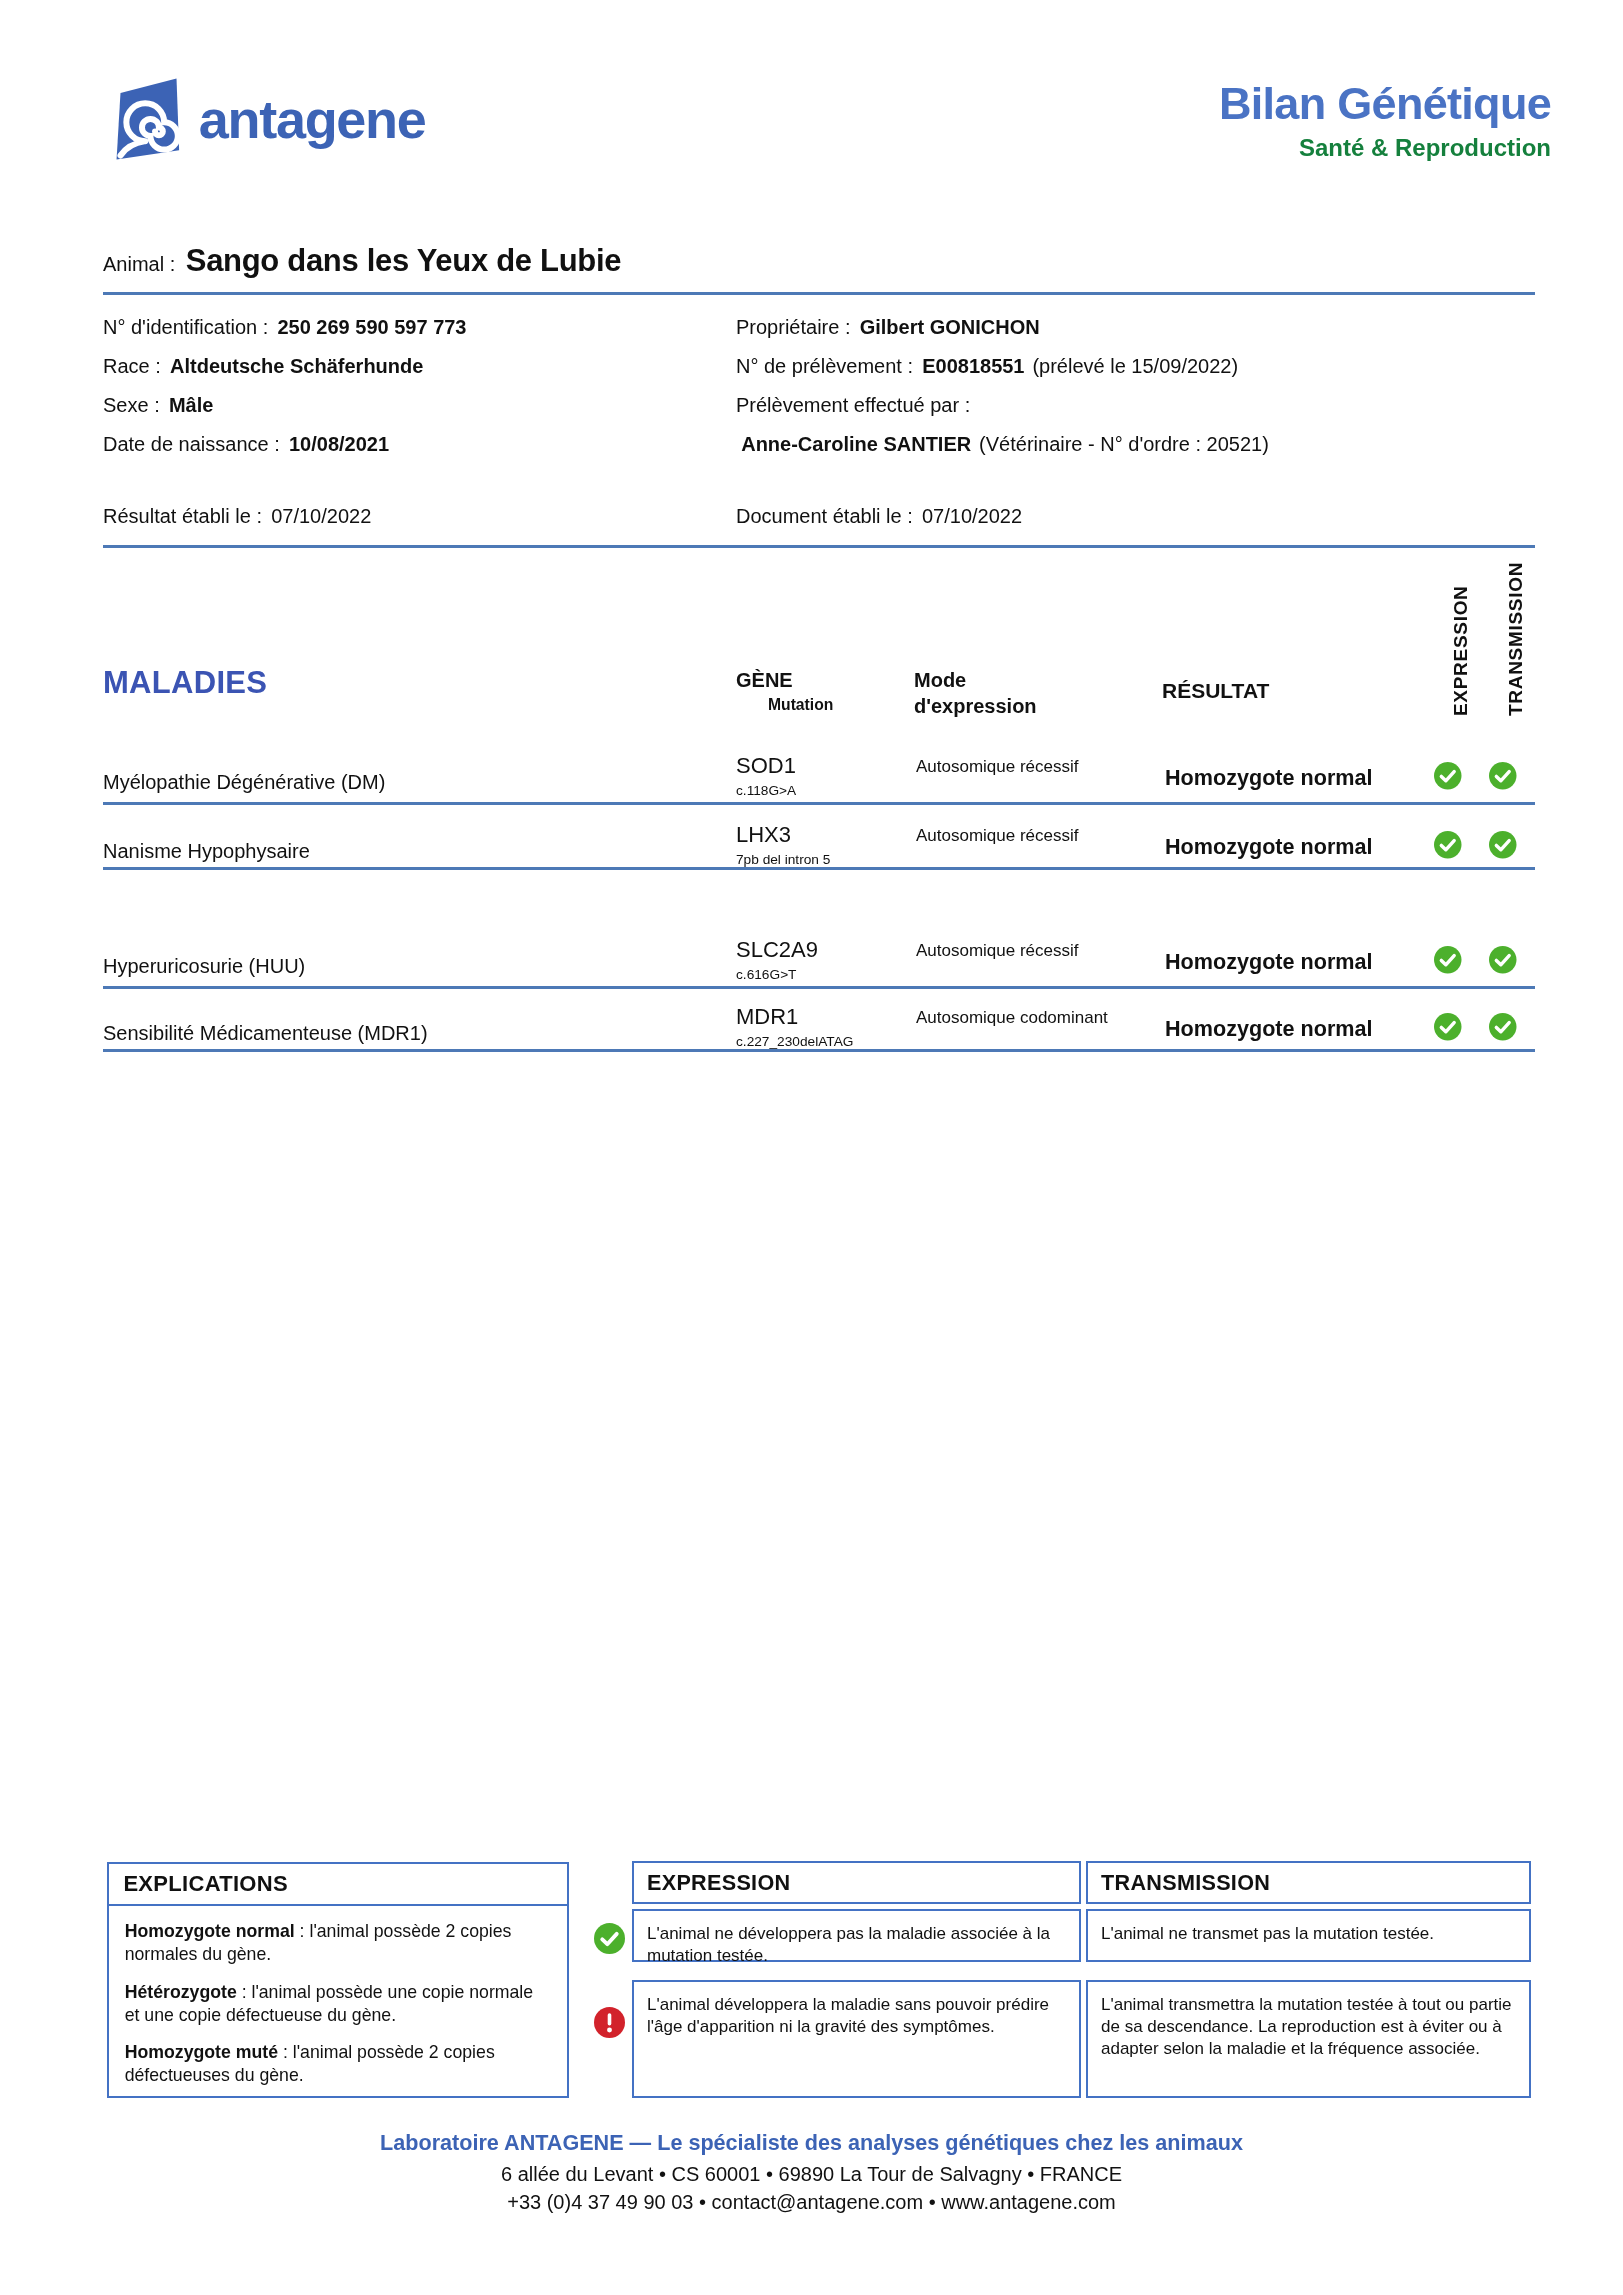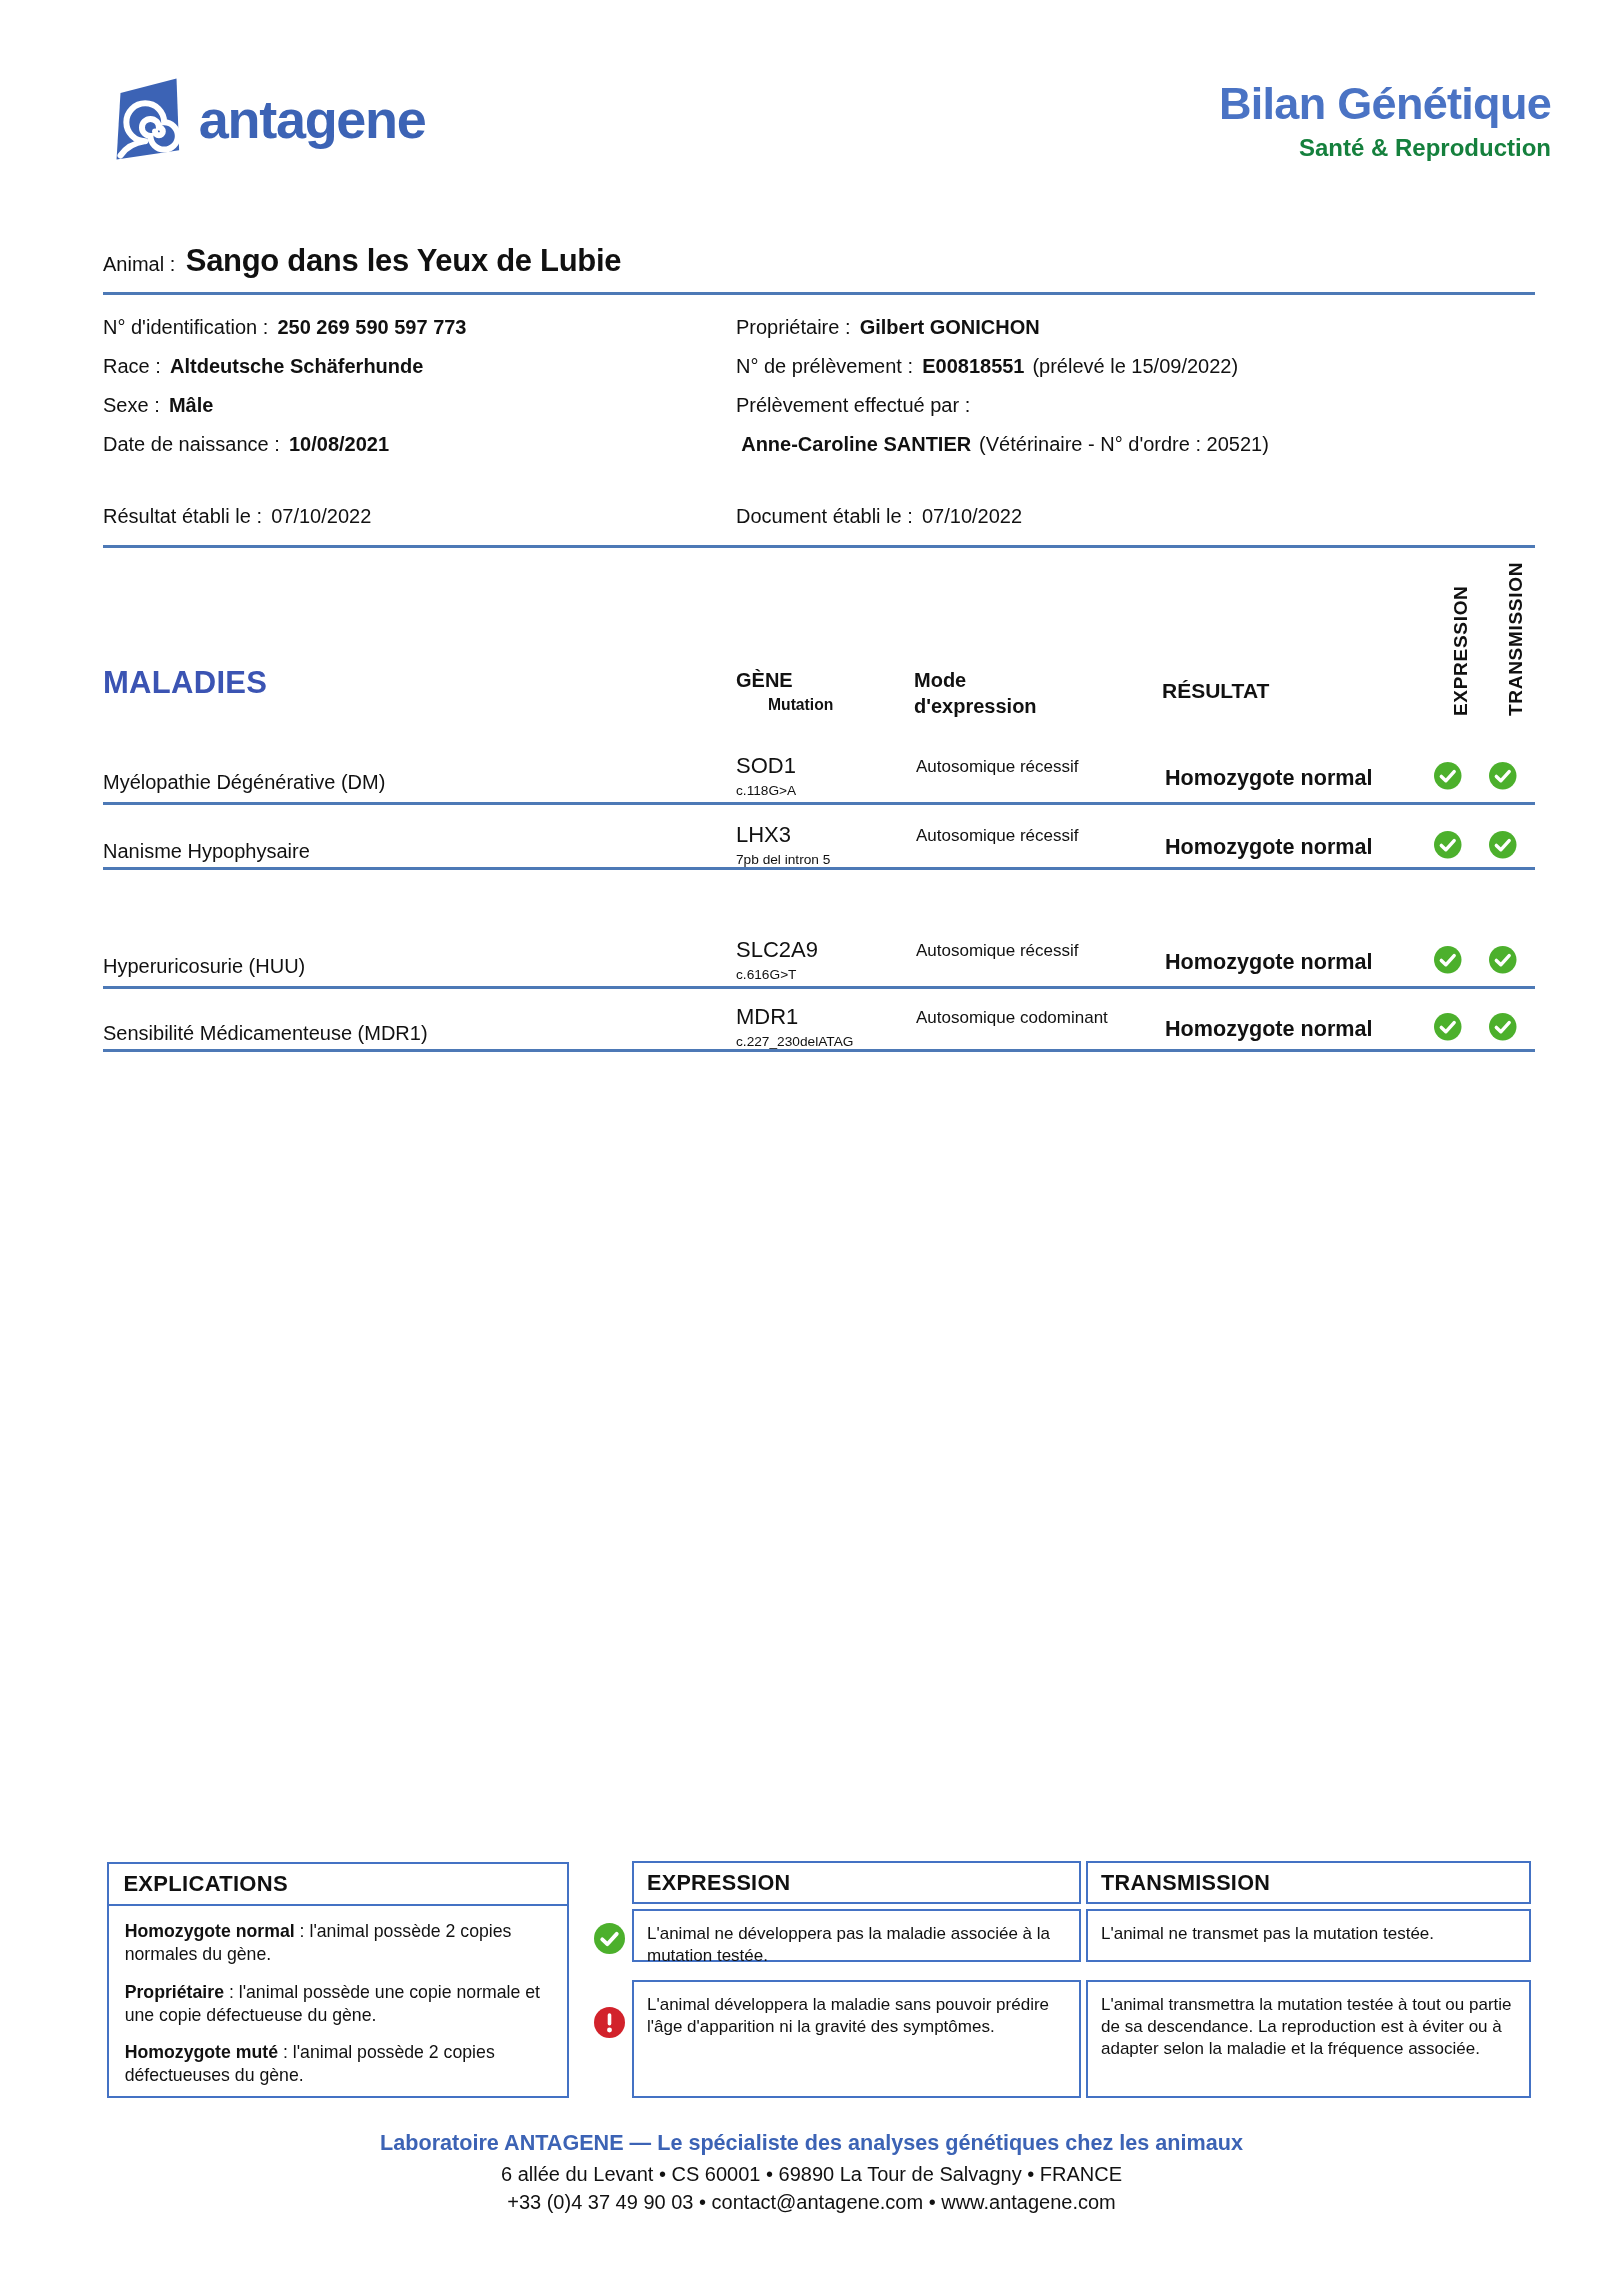--- a/index.html
+++ b/index.html
@@ -223,21 +223,21 @@
         <circle cx="12" cy="12" r="12" fill="#4cb02c"></circle>
         <path d="M6.4 12.6 L10.3 16.4 L17.6 8.4" stroke="#fff" stroke-width="3" fill="none" stroke-linecap="round" stroke-linejoin="round"></path>
       </svg>
   </div>
   <div class="rule" style="top:1049px;"></div>
 
   <div class="abs explic-box">
     <div class="explic-header">EXPLICATIONS</div>
     <div class="explic-body">
       <p><span class="bold">Homozygote normal</span><span> : l'animal possède 2 copies normales du gène.</span></p>
-      <p><span class="bold">Propriétaire</span><span> : l'animal possède une copie normale et une copie défectueuse du gène.</span></p>
+      <p><span class="bold">Hétérozygote</span><span> : l'animal possède une copie normale et une copie défectueuse du gène.</span></p>
       <p><span class="bold">Homozygote muté</span><span> : l'animal possède 2 copies défectueuses du gène.</span></p>
     </div>
   </div>
 
   <svg class="side-icon" style="left:594px; top:1923px;" viewBox="0 0 24 24">
     <circle cx="12" cy="12" r="12" fill="#4cb02c"></circle>
     <path d="M6.4 12.6 L10.3 16.4 L17.6 8.4" stroke="#fff" stroke-width="3" fill="none" stroke-linecap="round" stroke-linejoin="round"></path>
   </svg>
   <svg class="side-icon" style="left:594px; top:2007px;" viewBox="0 0 24 24">
     <circle cx="12" cy="12" r="12" fill="#d2222b"></circle>

